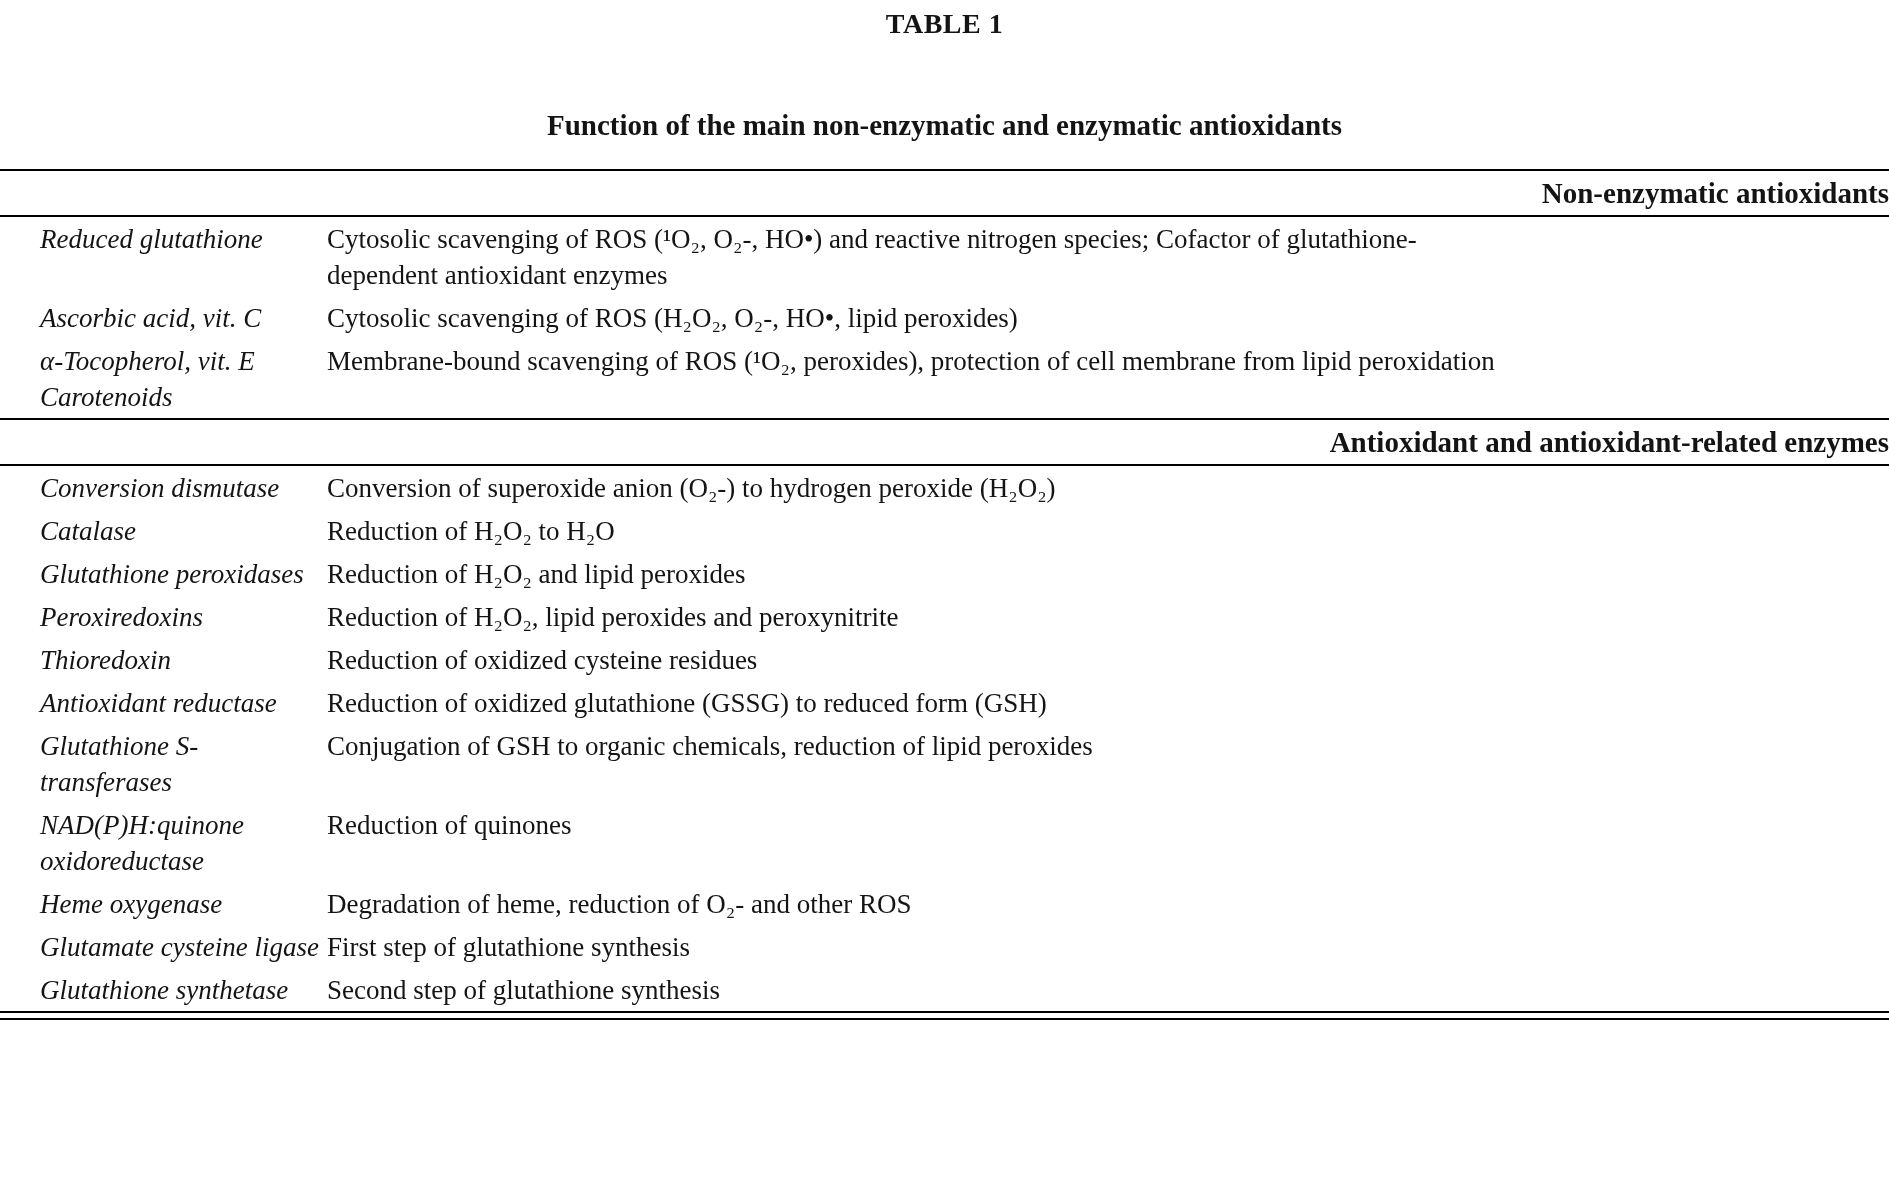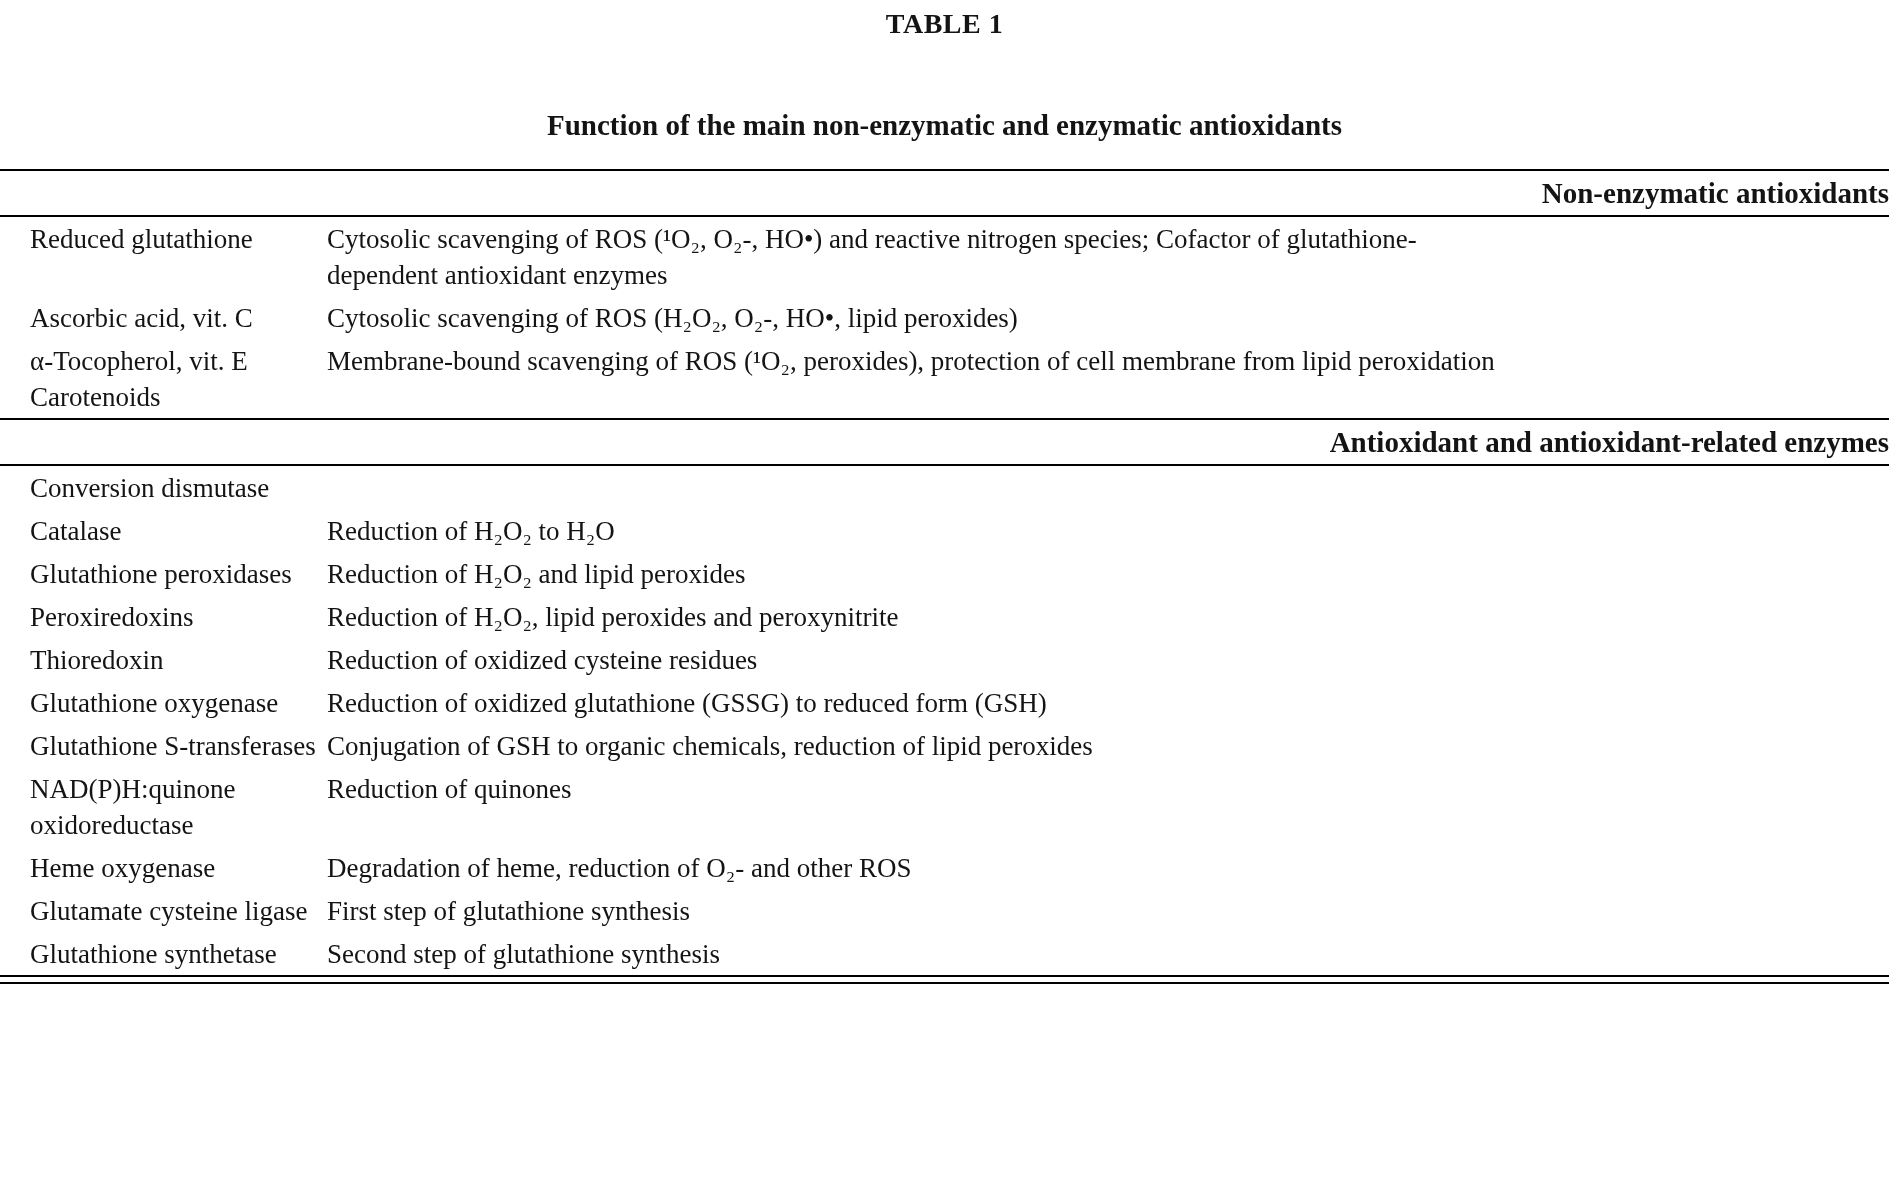--- a/index.html
+++ b/index.html
@@ -49,22 +49,23 @@
     font-weight: bold;
     font-size: 29px;
     padding: 4px 0;
   }
   .trow {
     display: grid;
     grid-template-columns: 327px 1210px;
     padding: 4px 0 3px 0;
   }
   .cell-name {
-    padding-left: 30px;
+    padding-left: 40px;
     white-space: pre-line;
+    font-style: italic;
   }
   .cell-fn {
     padding-right: 10px;
   }
 </style>
 </head>
 <body>
 
 <div class="page">
 
@@ -93,39 +94,40 @@
   </div>
 
   <div class="rule"></div>
 
   <div class="section-header">Antioxidant and antioxidant-related enzymes</div>
 
   <div class="rule"></div>
 
   <div class="trow">
     <div class="cell-name">Conversion dismutase</div>
+    <div class="cell-fn">Conversion of superoxide anion (O₂-) to hydrogen peroxide (H₂O₂)</div>
   </div>
   <div class="trow">
     <div class="cell-name">Catalase</div>
     <div class="cell-fn">Reduction of H₂O₂ to H₂O</div>
   </div>
   <div class="trow">
     <div class="cell-name">Glutathione peroxidases</div>
     <div class="cell-fn">Reduction of H₂O₂ and lipid peroxides</div>
   </div>
   <div class="trow">
     <div class="cell-name">Peroxiredoxins</div>
     <div class="cell-fn">Reduction of H₂O₂, lipid peroxides and peroxynitrite</div>
   </div>
   <div class="trow">
     <div class="cell-name">Thioredoxin</div>
     <div class="cell-fn">Reduction of oxidized cysteine residues</div>
   </div>
   <div class="trow">
-    <div class="cell-name">Glutathione oxygenase</div>
+    <div class="cell-name">Antioxidant reductase</div>
     <div class="cell-fn">Reduction of oxidized glutathione (GSSG) to reduced form (GSH)</div>
   </div>
   <div class="trow">
     <div class="cell-name">Glutathione S-transferases</div>
     <div class="cell-fn">Conjugation of GSH to organic chemicals, reduction of lipid peroxides</div>
   </div>
   <div class="trow">
     <div class="cell-name">NAD(P)H:quinone
 oxidoreductase</div>
     <div class="cell-fn">Reduction of quinones</div>

